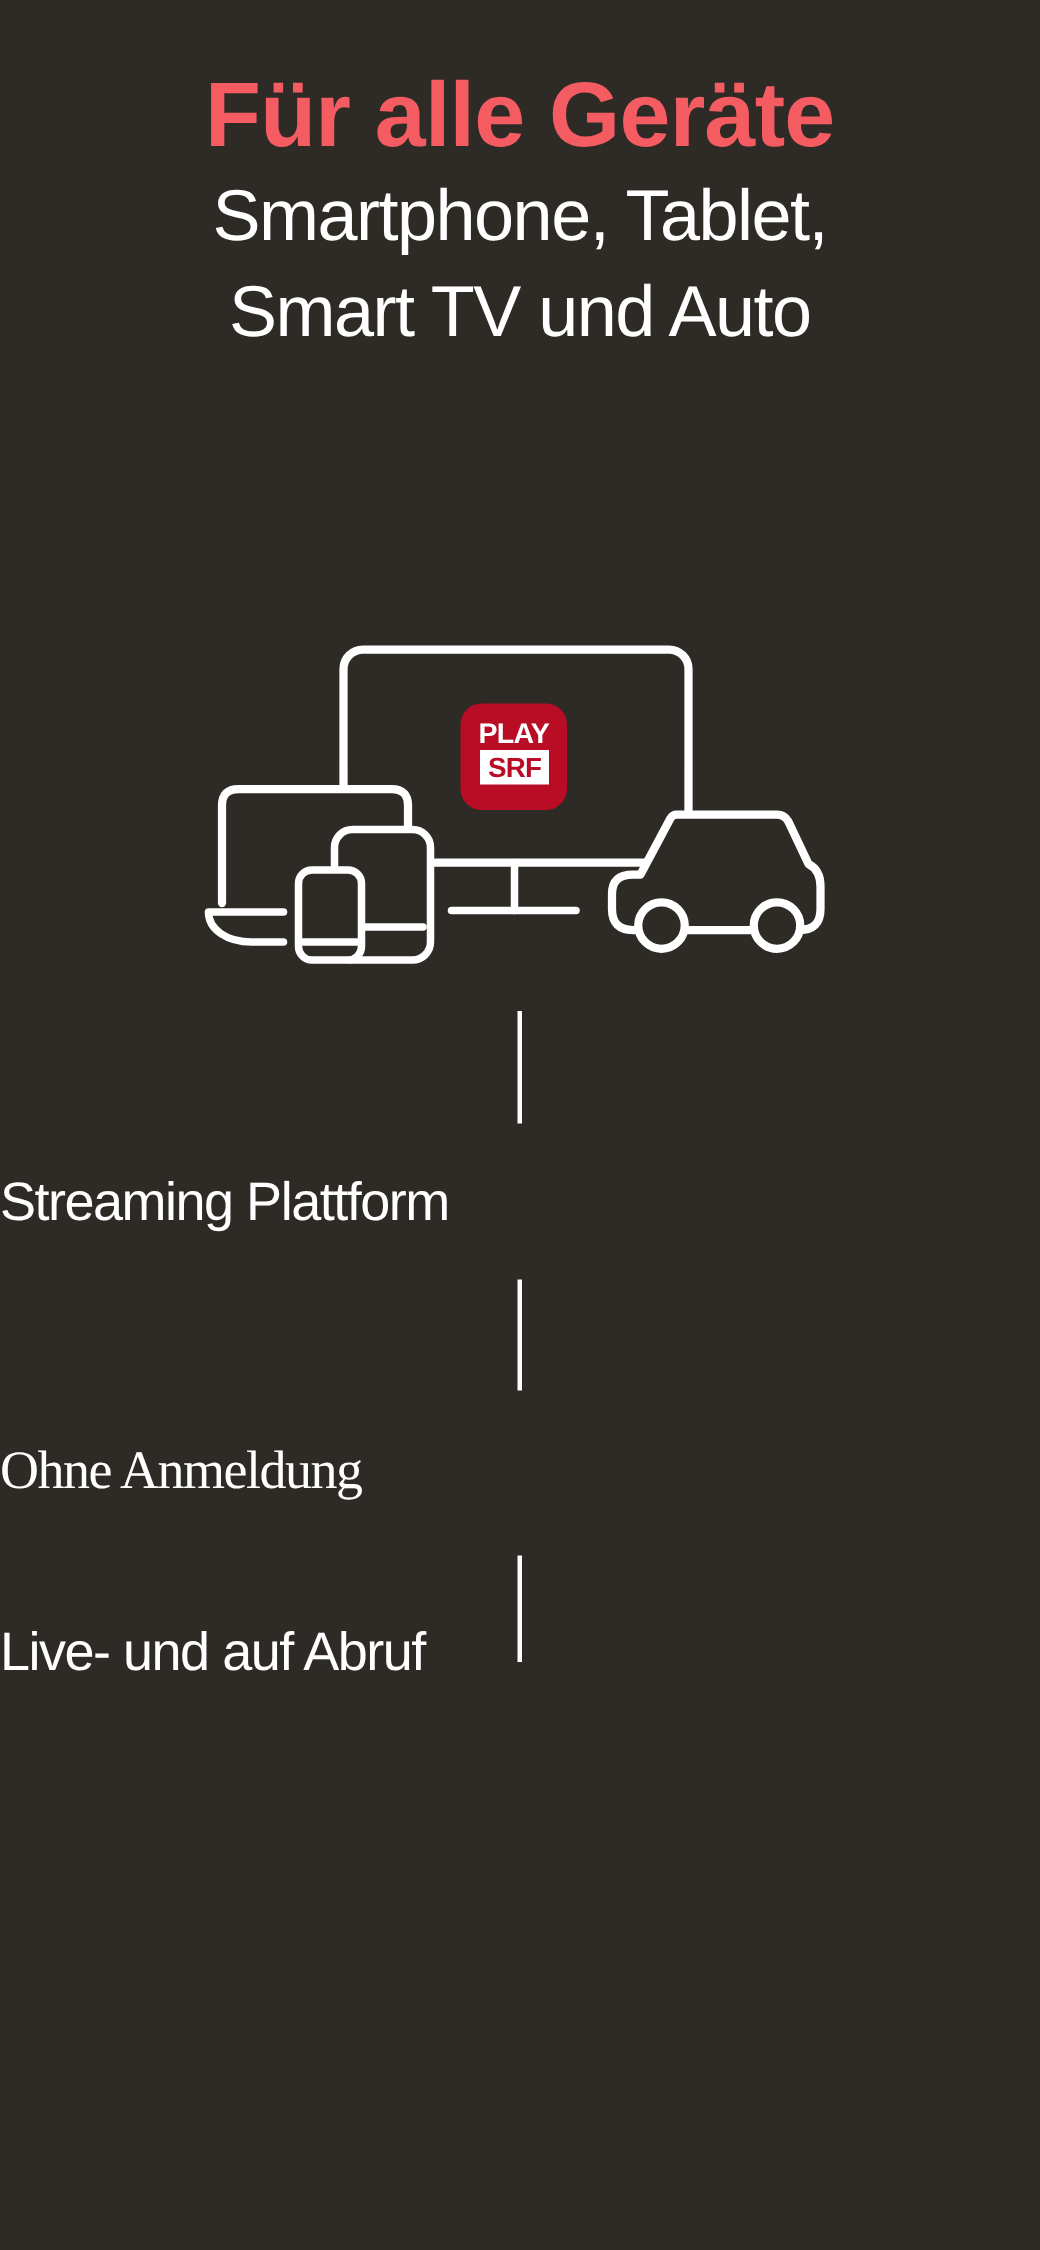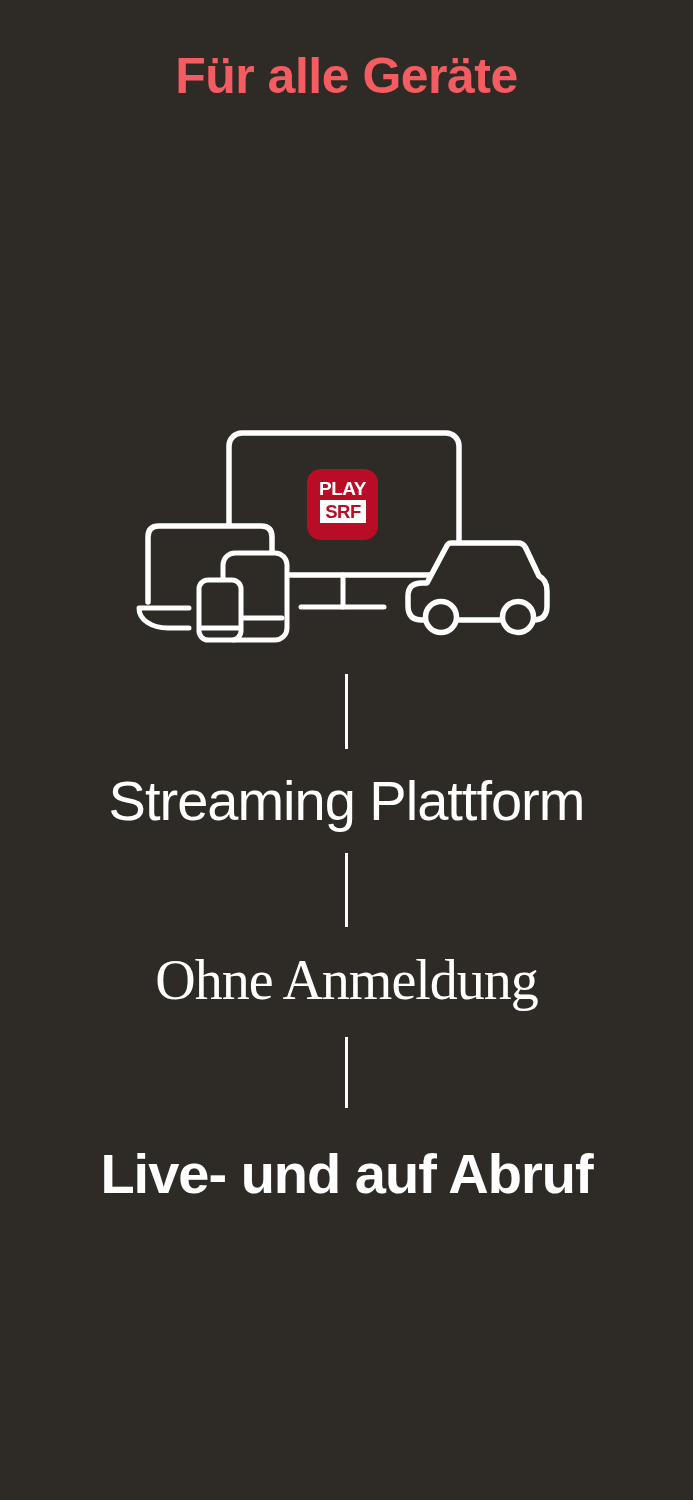--- a/index.html
+++ b/index.html
@@ -9,59 +9,63 @@
     font-family:"Liberation Sans", sans-serif;
     -webkit-font-smoothing:antialiased;
   }
   .canvas{
     position:relative;width:693px;height:1500px;
     background:#2e2b27;overflow:hidden;
   }
   .title{
     position:absolute;top:44px;left:0;width:693px;height:64px;
     line-height:64px;margin:0;text-align:center;
-    font-size:50px;font-weight:700;letter-spacing:-0.5px;
+    font-size:61px;font-weight:700;letter-spacing:-0.5px;
     color:#f55c61;
   }
   .subtitle{
     position:absolute;top:113px;left:0;width:693px;
     text-align:center;line-height:64px;
     font-size:48px;font-weight:400;letter-spacing:-1px;
     color:#ffffff;
   }
   .illustration{
     position:absolute;top:425px;left:131px;width:430px;height:225px;
   }
   .connector{
     position:absolute;left:345px;width:3px;background:#ffffff;
   }
   .connector.c1{top:674px;height:75px;}
   .connector.c2{top:853px;height:74px;}
   .connector.c3{top:1037px;height:71px;}
   .feature{
     position:absolute;left:0;width:693px;height:64px;
-    line-height:64px;text-align:center;
-    font-size:56px;font-weight:400;letter-spacing:-1px;
+    line-height:64px;
+    font-size:36px;font-weight:400;letter-spacing:-1px;
     color:#ffffff;
   }
   .feature.f1{top:769px;}
   .feature.f2{top:948px;font-family:Liberation Serif, serif;}
-  .feature.f3{top:1142px;font-weight:bold;}
+  .feature.f3{top:1069px;}
   .logo-text{
     font-family:"Liberation Sans", sans-serif;
     font-weight:700;
   }
 </style>
 </head>
 <body>
 
 <div class="canvas">
 
   <h1 class="title">Für alle Geräte</h1>
 
+  <div class="subtitle">
+    <div>Smartphone, Tablet,</div>
+    <div>Smart TV und Auto</div>
+  </div>
 
   <svg class="illustration" viewBox="0 0 430 225" width="430" height="225">
     <g stroke="#ffffff" fill="none" stroke-linejoin="round" stroke-linecap="round">
 
       <g>
         <rect x="98" y="8" width="230" height="142" rx="13" fill="#2e2b27" stroke-width="5.5"></rect>
         <line x1="212" y1="150" x2="212" y2="182" stroke-width="5"></line>
         <line x1="170" y1="182" x2="253" y2="182" stroke-width="5"></line>
       </g>
 

